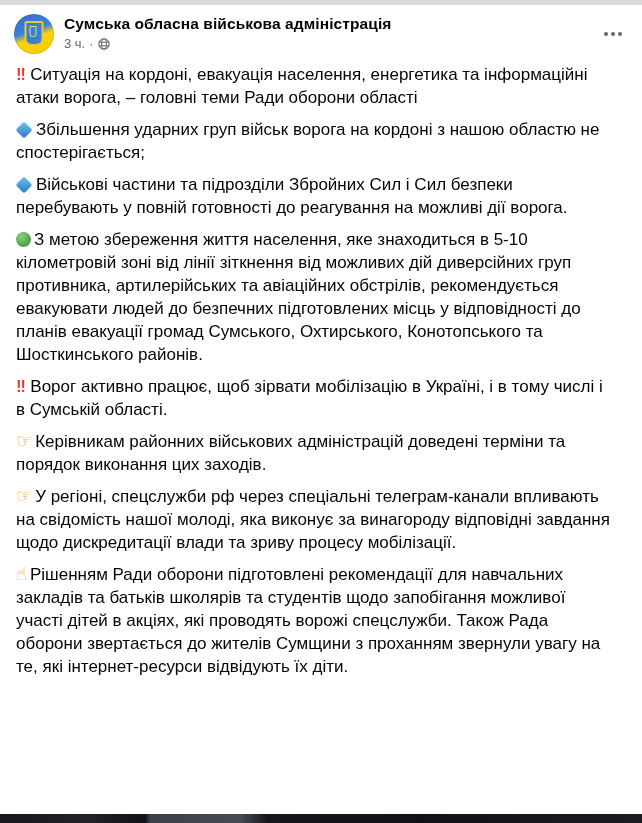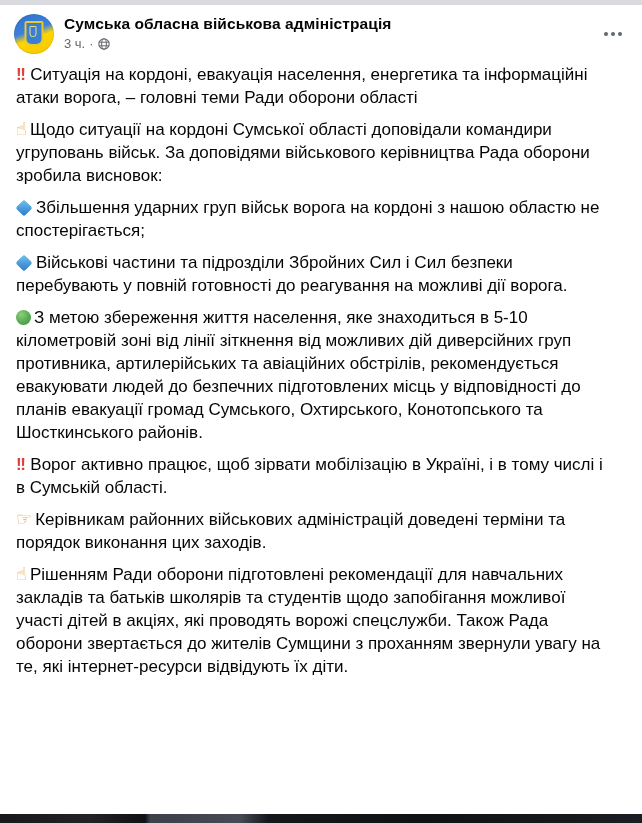--- a/index.html
+++ b/index.html
@@ -132,24 +132,24 @@
     </div>
     <div class="more-btn">
       <i></i>
       <i></i>
       <i></i>
     </div>
   </div>
 
   <div class="post-body">
       <p><span class="em double-exclamation">!!</span><span>Ситуація на кордоні, евакуація населення, енергетика та інформаційні атаки ворога, – головні теми Ради оборони області</span></p>
-      <p><span class="em index-up">☝</span><span>Щодо ситуації на кордоні Сумської області доповідали командири угруповань військ. За доповідями військового керівництва Рада оборони зробила висновок:</span></p>
       <p><span class="em blue-diamond"></span><span>Збільшення ударних груп військ ворога на кордоні з нашою областю не спостерігається;</span></p>
       <p><span class="em blue-diamond"></span><span>Військові частини та підрозділи Збройних Сил і Сил безпеки перебувають у повній  готовності до  реагування на можливі дії ворога.</span></p>
       <p><span class="em green-circle"></span><span>З метою збереження життя населення, яке знаходиться в 5-10 кілометровій зоні від лінії зіткнення від можливих дій диверсійних груп противника, артилерійських та авіаційних обстрілів, рекомендується евакуювати людей до безпечних підготовлених місць у відповідності до планів евакуації громад Сумського, Охтирського, Конотопського та Шосткинського районів.</span></p>
       <p><span class="em double-exclamation">!!</span><span>Ворог активно працює, щоб зірвати мобілізацію в Україні, і в тому числі і в Сумській області.</span></p>
       <p><span class="em point-right">☞</span><span>Керівникам районних військових адміністрацій доведені терміни та порядок виконання цих заходів.</span></p>
+      <p><span class="em point-right">☞</span><span>У регіоні, спецслужби рф через спеціальні телеграм-канали впливають на свідомість нашої молоді, яка виконує за винагороду відповідні завдання щодо дискредитації влади та зриву процесу мобілізації.</span></p>
       <p><span class="em index-up">☝</span><span>Рішенням Ради оборони підготовлені рекомендації для навчальних закладів та батьків школярів та студентів щодо запобігання можливої участі дітей в акціях, які проводять ворожі спецслужби. Також Рада оборони звертається до жителів Сумщини з проханням звернули увагу на те, які інтернет-ресурси відвідують їх діти.</span></p>
     </div>
 
 </div>
 
 <div class="attachment-edge"></div>
 
 </body></html>

